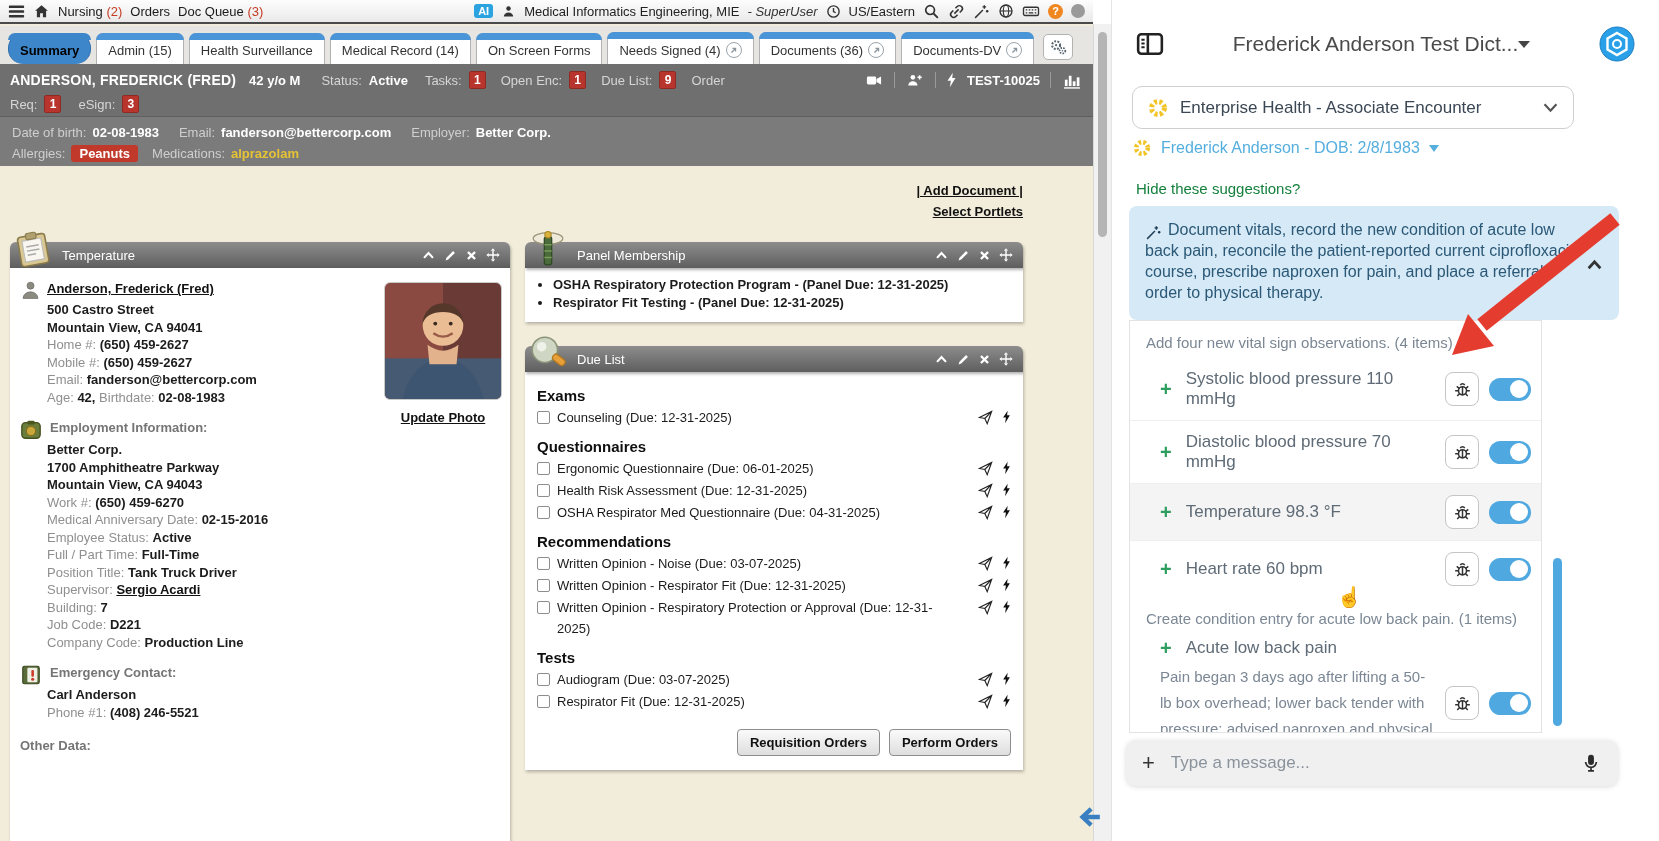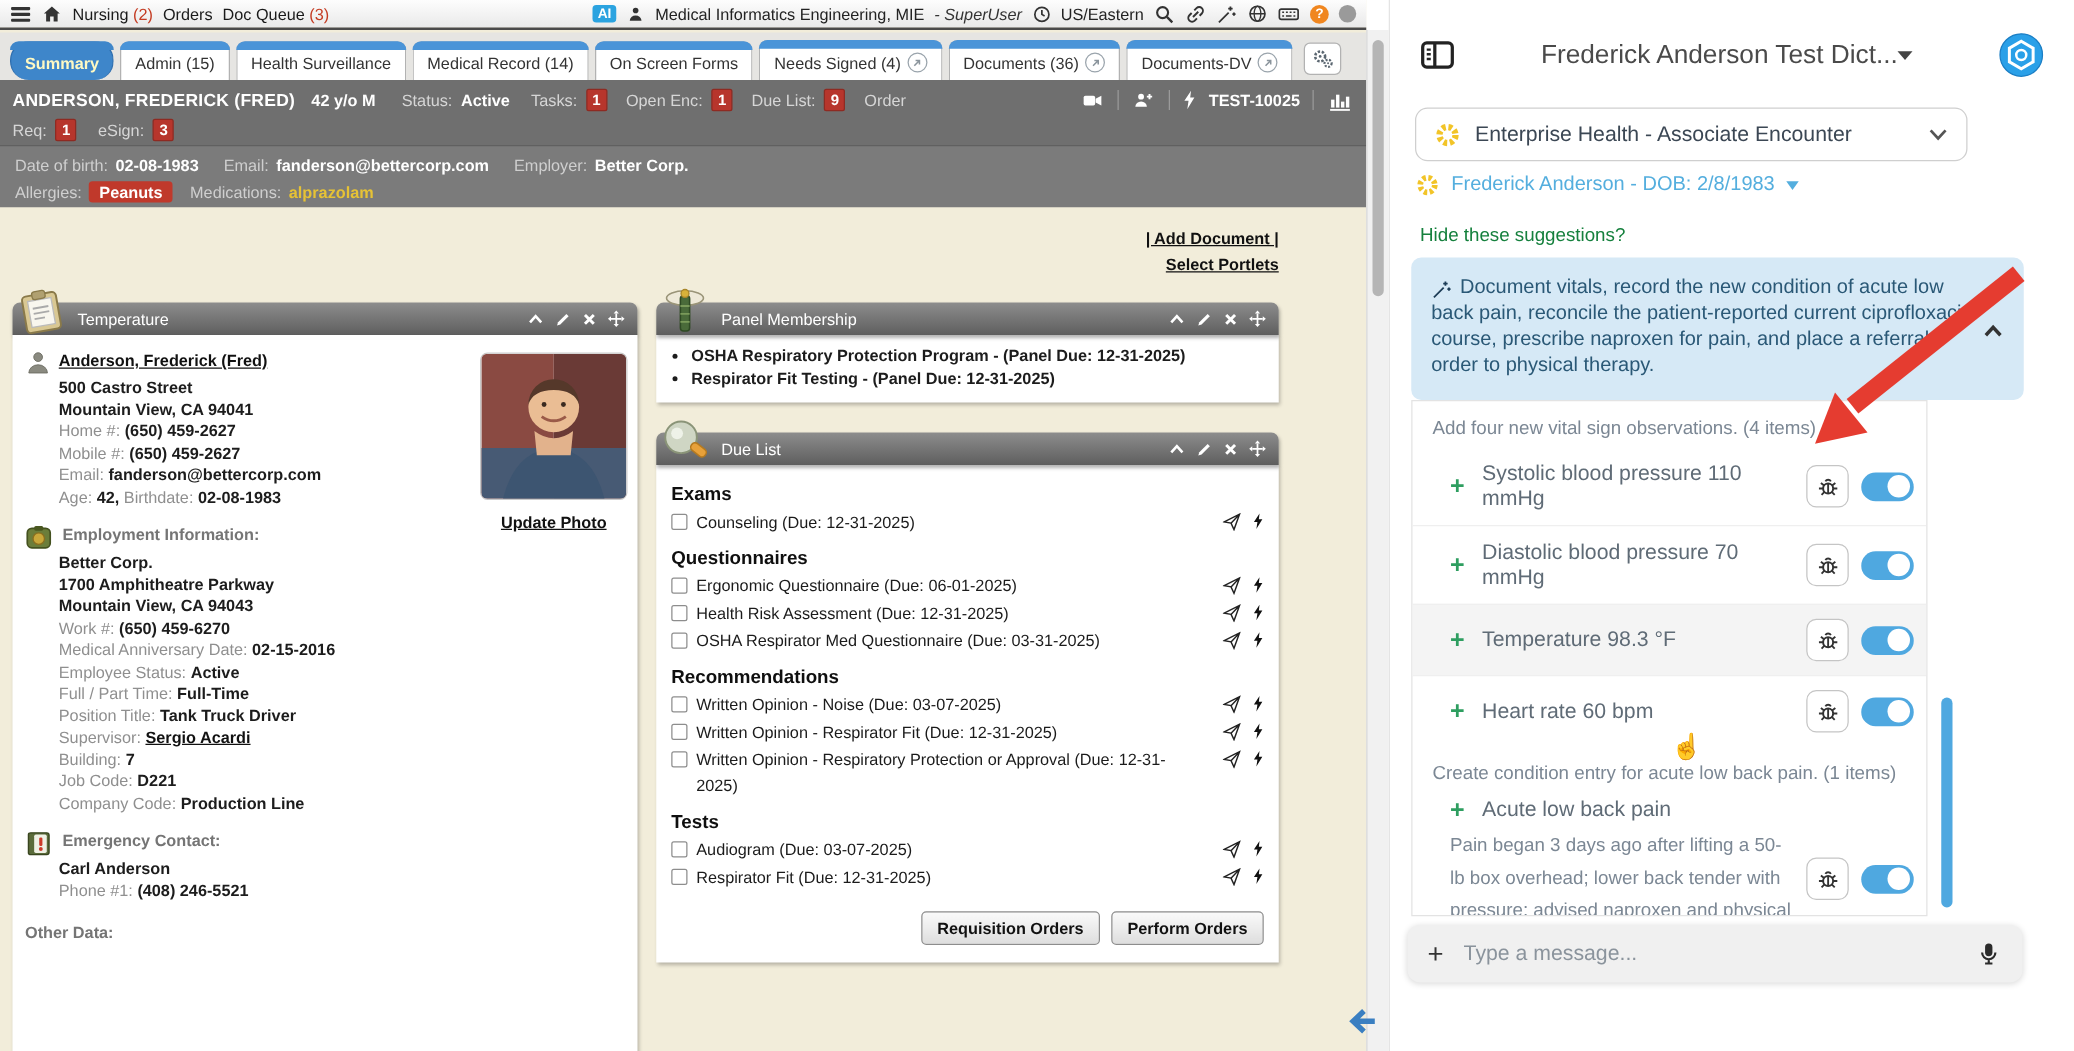--- a/index.html
+++ b/index.html
@@ -27,21 +27,21 @@
   .gray-dot { width:14px; height:14px; border-radius:50%; background:#9a9a9a; }
   .org-txt { color:#222; } .role-txt { font-style:italic; color:#333; }
 
   .tabrow { position:absolute; left:0; top:26px; width:1093px; height:38px; background:#e6e5e2;
     display:flex; align-items:flex-end; gap:5px; padding:0 0 0 8px; }
   .tab { position:relative; background:#fff; border:1px solid #b2b2b2; border-bottom:none;
     border-radius:7px 7px 0 0; padding:9px 11px 6px; font-size:13px; color:#333;
     white-space:nowrap; cursor:pointer; display:flex; align-items:center; gap:5px; }
   .tab::before { content:""; position:absolute; top:-1px; left:-1px; right:-1px; height:7px;
     background:#4a94d8; border-radius:7px 7px 0 0; }
-  .tab.active { background:#3e86ca; color:#fef9c3; font-weight:bold; border-color:#2e6eae;border-radius:15px; }
+  .tab.active { background:#3e86ca; color:#000000; font-weight:bold; border-color:#2e6eae;border-radius:15px; }
   .tab.active::before { background:#3e86ca; }
   .extlink { width:16px; height:16px; border:1.5px solid #9aa4ac; border-radius:50%;
     color:#8a949c; display:inline-flex; align-items:center; justify-content:center; }
   .cogs-btn { background:#fff; border:1px solid #b2b2b2; border-radius:5px; width:30px; height:26px;
     margin:0 0 4px 4px; display:flex; align-items:center; justify-content:center; color:#5a6670; cursor:pointer; }
 
   .patientbar { position:absolute; left:0; top:64px; width:1093px; height:52px; background:#6f6f6f;
     color:#fff; font-size:13px; padding:4px 10px 0; }
   .pb-row { display:flex; align-items:center; gap:7px; height:24px; }
   .pb-name { font-weight:bold; font-size:14px; letter-spacing:.2px; }
@@ -663,21 +663,21 @@
                 <svg class="ic" width="15" height="15">
                   <use href="#s-plane"></use>
                 </svg>
                 <svg class="ic" width="9" height="14" style="color:#111">
                   <use href="#s-bolt"></use>
                 </svg>
               </span>
           </div>
           <div class="dl-row">
             <span class="cbx"></span>
-            <span class="dl-lab">OSHA Respirator Med Questionnaire (Due: 03-31-2025)</span>
+            <span class="dl-lab">OSHA Respirator Med Questionnaire (Due: 04-31-2025)</span>
             <span class="dl-icons">
                 <svg class="ic" width="15" height="15">
                   <use href="#s-plane"></use>
                 </svg>
                 <svg class="ic" width="9" height="14" style="color:#111">
                   <use href="#s-bolt"></use>
                 </svg>
               </span>
           </div>
 

